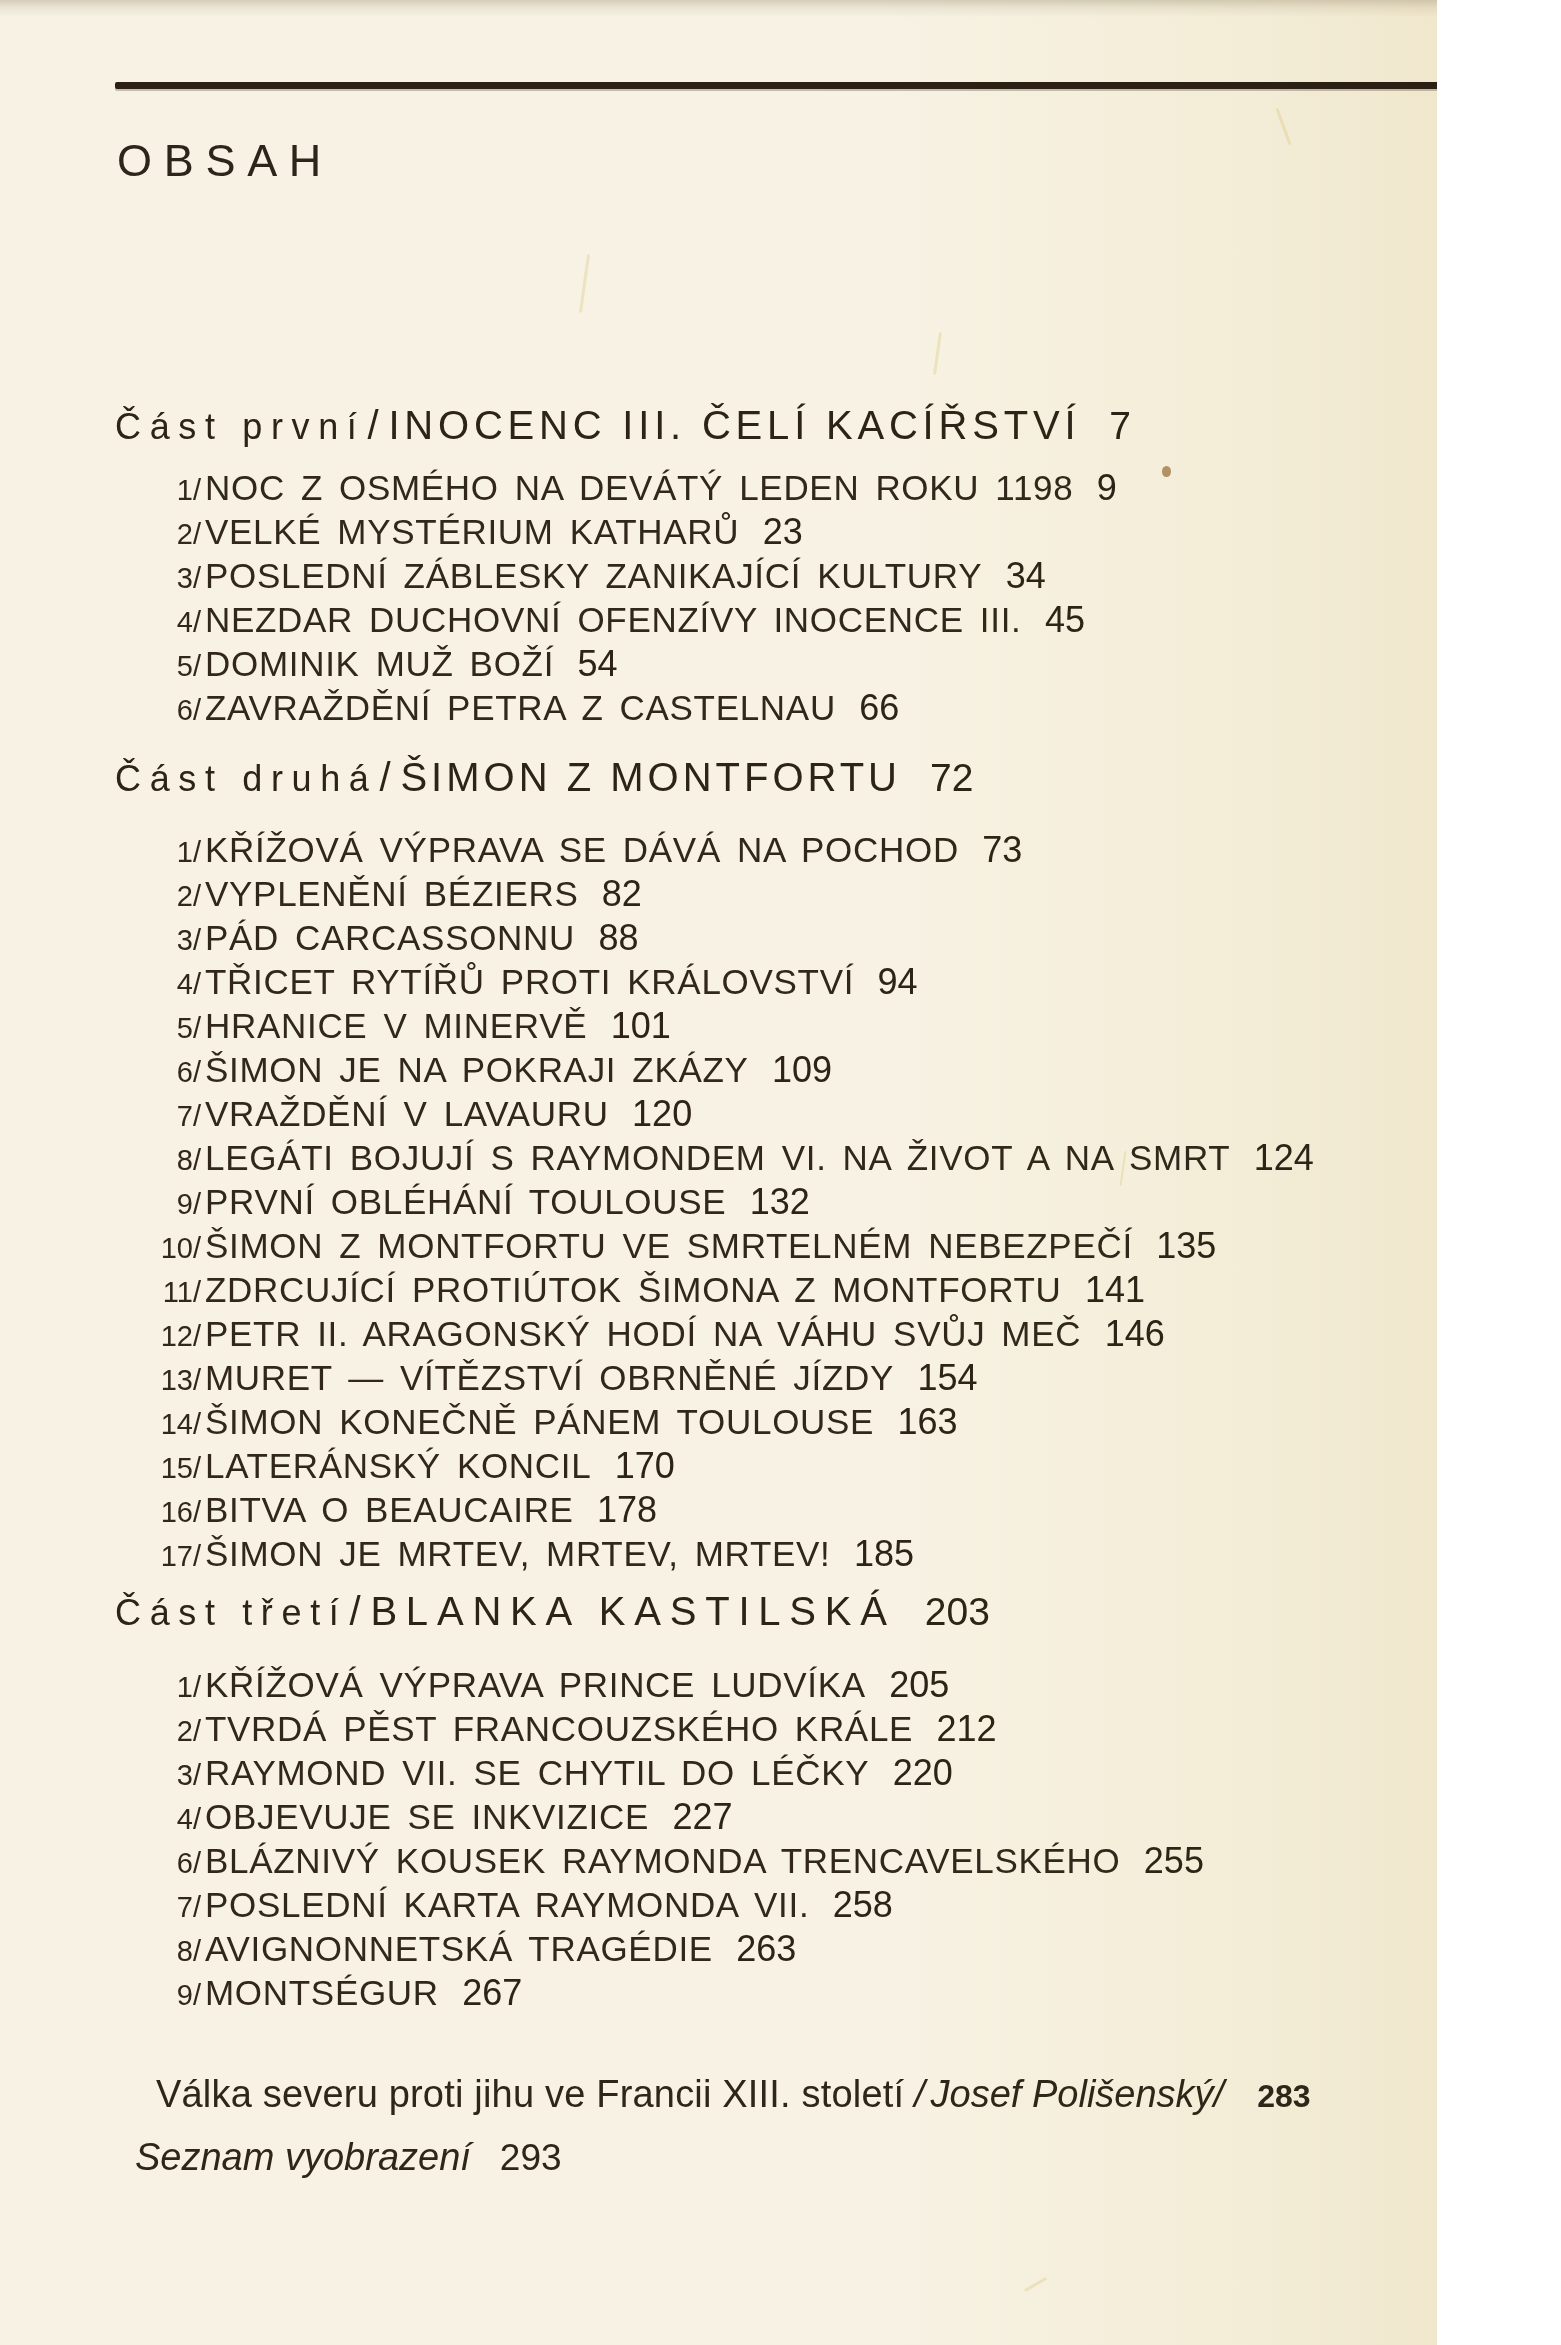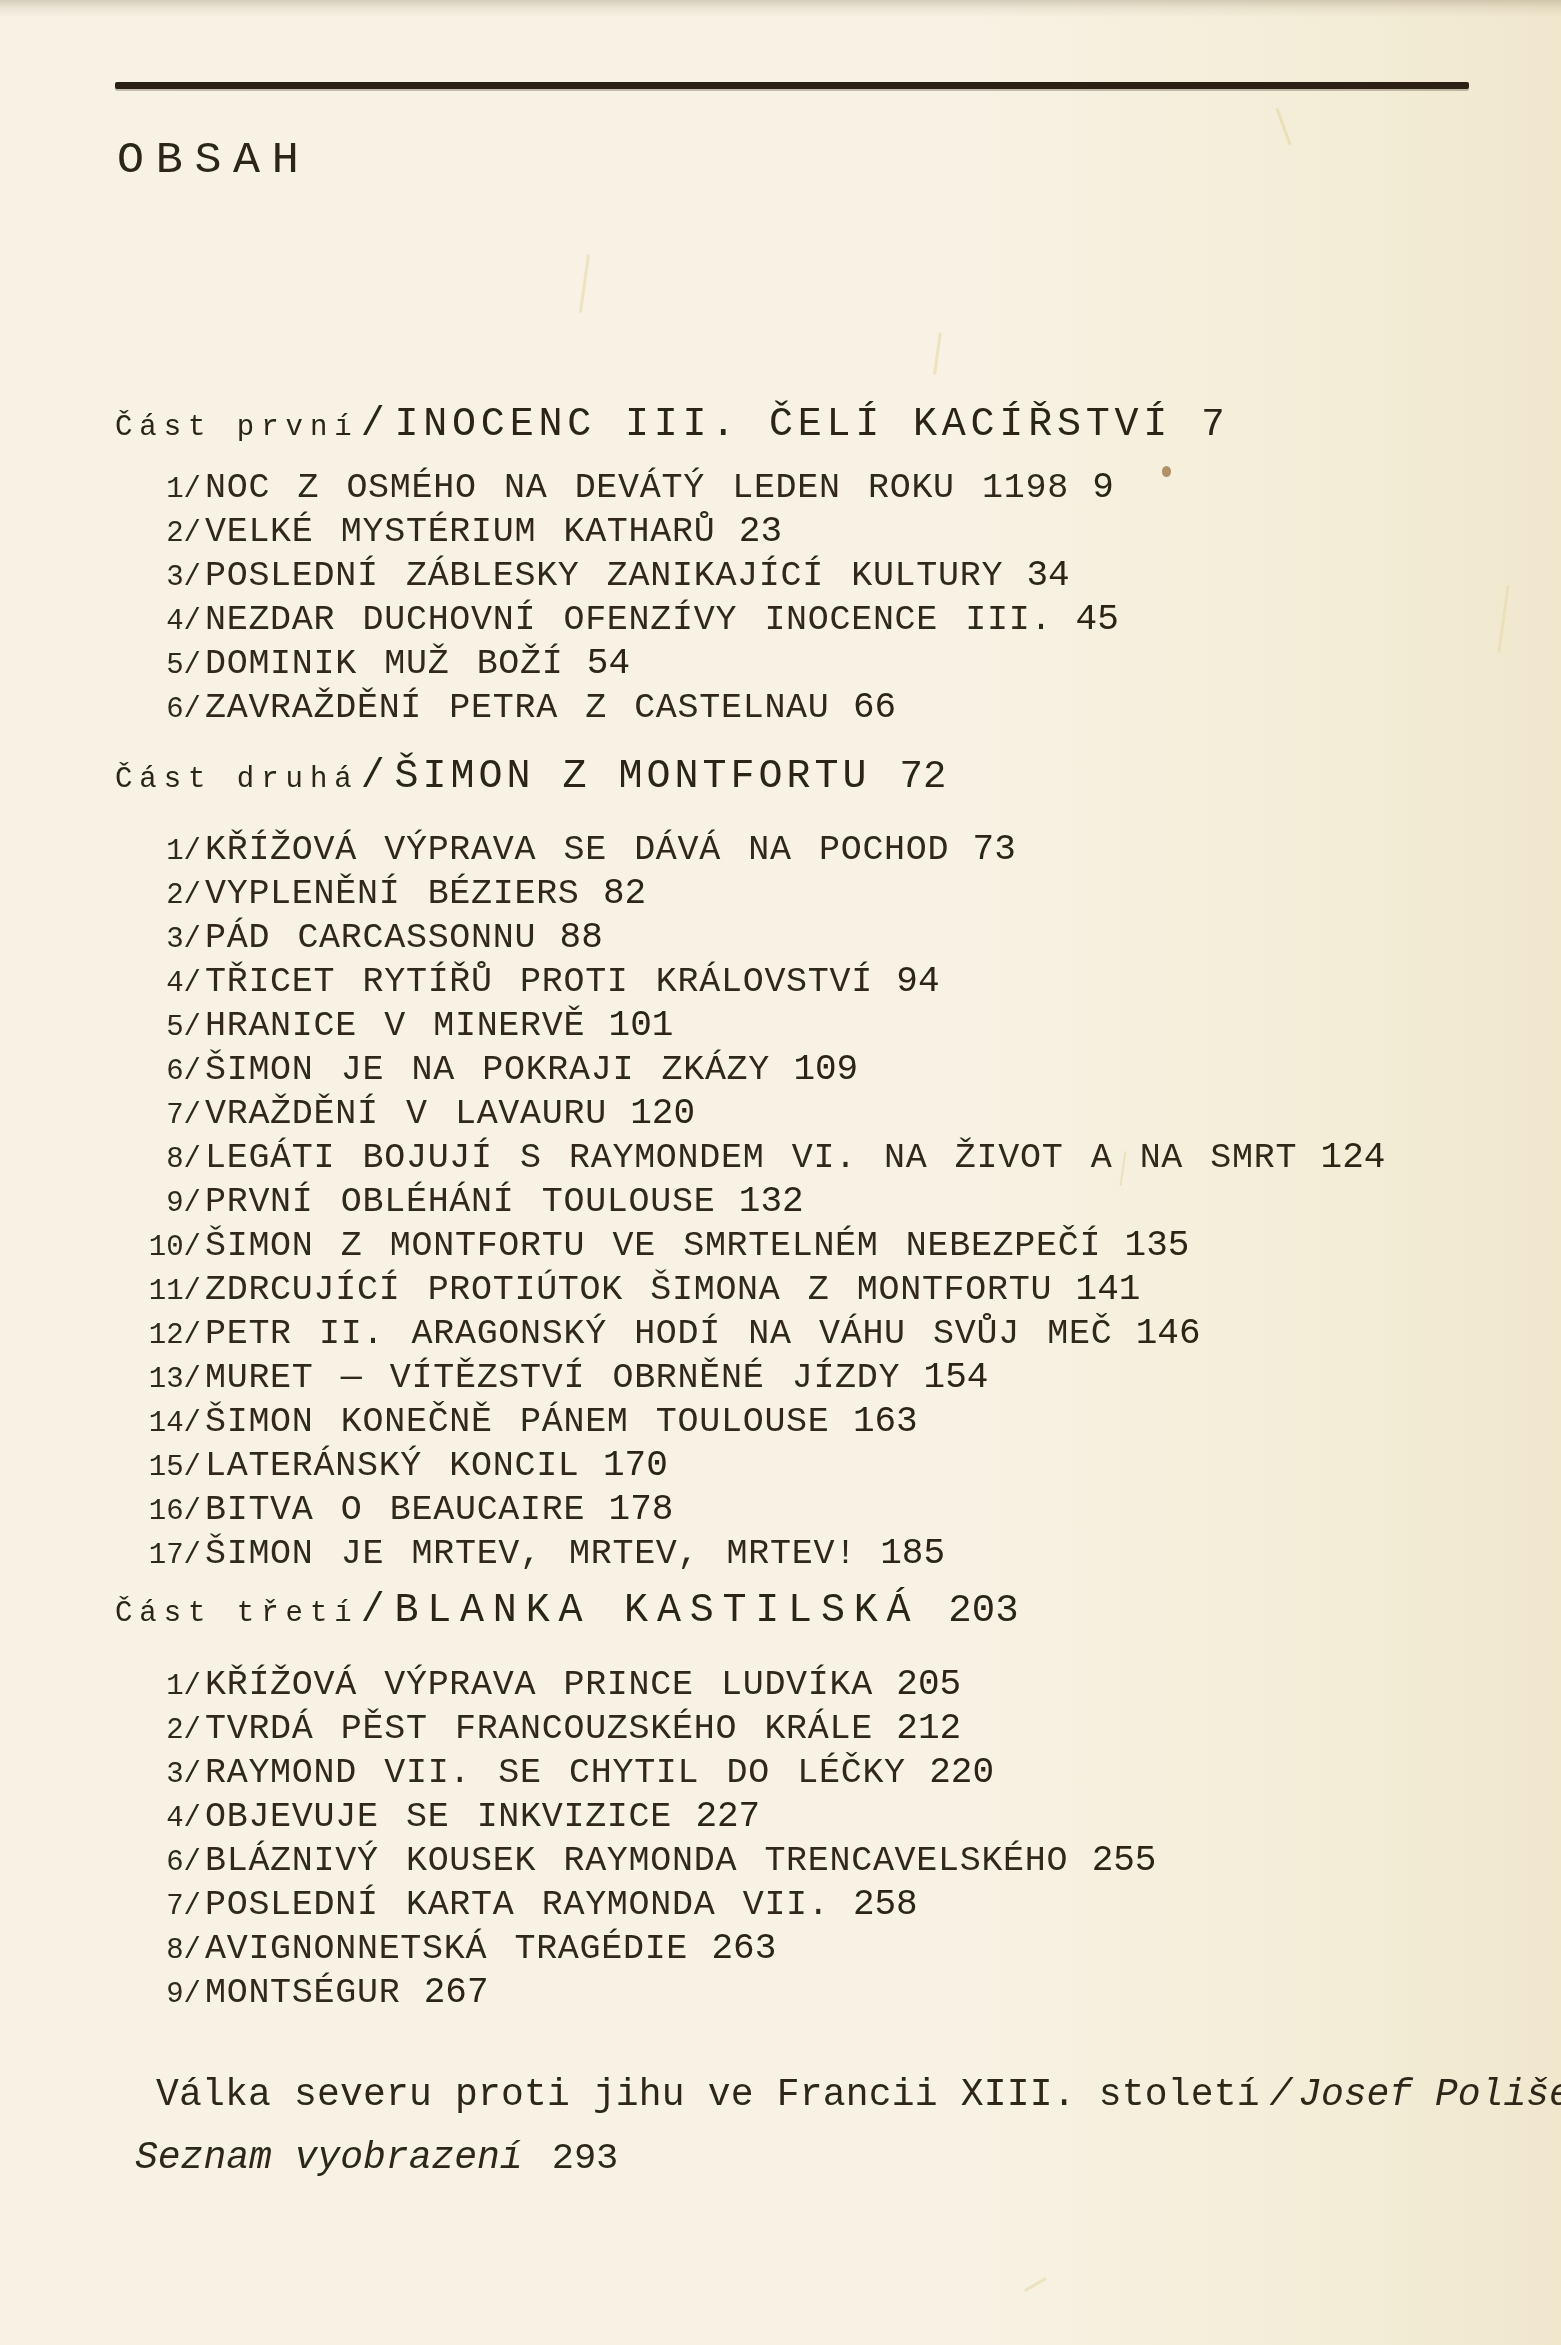--- a/index.html
+++ b/index.html
@@ -1,44 +1,44 @@
 <!DOCTYPE html>
 <html lang="cs"><head>
 <meta charset="utf-8">
 <style>
   html,body{margin:0;padding:0;}
   .page{
     position:relative;
-    width:1561px;height:2345px;
+    width:1437px;height:2345px;
     background:
       linear-gradient(180deg, rgba(125,108,78,0.28) 0px, rgba(125,108,78,0.10) 7.8px, rgba(125,108,78,0) 17.6px),
       linear-gradient(90deg, #f7f2e4 0%, #f7f2e3 62%, #f3ecd6 88%, #f0e7cd 100%),
       #f6f1e2;
     color:#30271a;
-    font-family:Liberation Mono, monospace;
+    font-family:Liberation Sans, sans-serif;
     overflow:hidden;
   }
   .streak{position:absolute;background:rgba(205,175,70,0.22);border-radius:2px;transform:rotate(8deg);}
   .speck{position:absolute;width:8.8px;height:10.7px;border-radius:50%;background:#a3794a;opacity:.8;}
 
   .rule{
     position:absolute;left:115px;top:82px;width:1354px;height:6.8px;
     background:#2b2013;border-radius:2px;
     box-shadow:0 2px 0 rgba(43,32,19,0.25);
   }
   .obsah{
     position:absolute;left:117px;top:135px;
     font-size:45px;letter-spacing:0.26em;color:#2d251a;white-space:nowrap;
   }
 
   .section-heading{position:absolute;left:115px;white-space:nowrap;color:#2d2418;line-height:1.15;}
   #heading-1{top:402px;}
   #heading-2{top:754px;}
   #heading-3{top:1588px;}
-  .part-label{font-size:29px;letter-spacing:0.24em;}
+  .part-label{font-size:36px;letter-spacing:0.24em;}
   .head-sep{font-size:40px;margin:0 9.8px 0 2px;}
   .part-title{font-size:40px;letter-spacing:0.12em;}
   #heading-2 .part-title{letter-spacing:0.10em;}
   #heading-3 .part-title{letter-spacing:0.22em;}
   .part-page{font-size:39px;margin-left:29px;letter-spacing:0;}
 
   .toc-list{position:absolute;left:146px;white-space:nowrap;}
   #list-1{top:466px;}
   #list-2{top:828px;}
   #list-3{top:1663px;}

